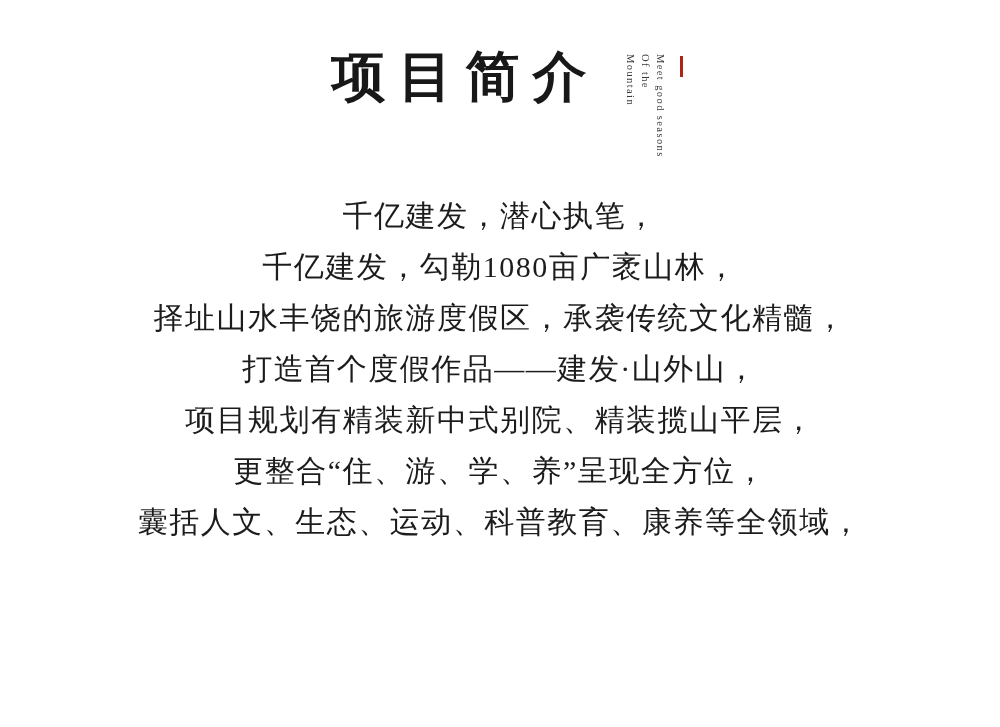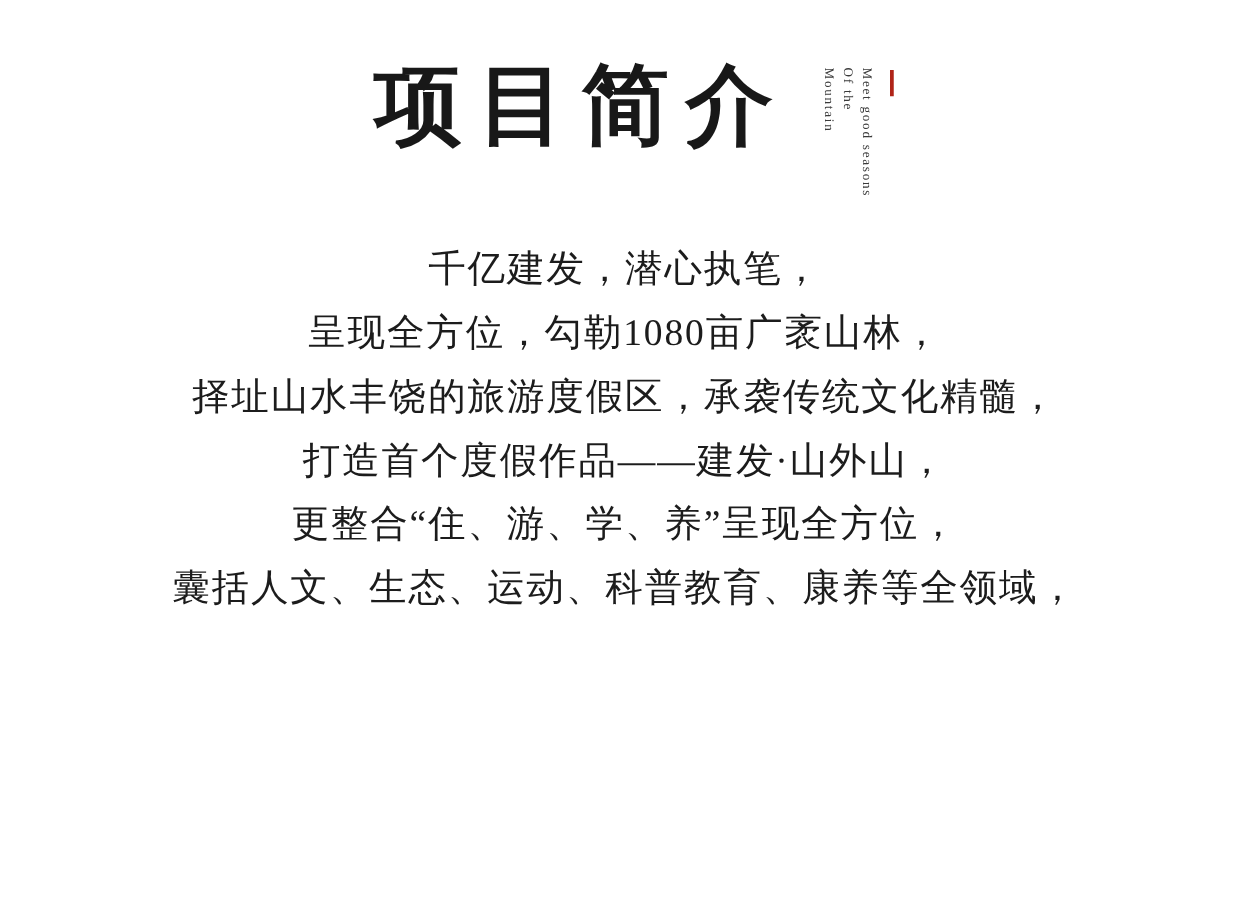--- a/index.html
+++ b/index.html
@@ -36,21 +36,21 @@
   }
 
   .title-inner {
     display: flex;
     flex-direction: row;
     align-items: flex-start;
   }
 
   .main-title {
     font-family: "Liberation Serif", "DejaVu Serif", serif;
-    font-size: 70px;
+    font-size: 54px;
     font-weight: 700;
     letter-spacing: 13px;
     line-height: 1.15;
     color: #181818;
     white-space: nowrap;
     padding-left: 14px;
     text-indent: 0;
   }
 
   .title-side {
@@ -121,20 +121,21 @@
           <span class="en-line">Of the</span>
           <span class="en-line">Mountain</span>
         </div>
       </div>
 
     </div>
   </div>
 
   <div class="body-block">
     <div class="body-line">千亿建发，潜心执笔，</div>
-    <div class="body-line">呈现全方位，勾勒1080亩广袤山林，</div>
+    <div class="body-line">千亿建发，勾勒1080亩广袤山林，</div>
     <div class="body-line">择址山水丰饶的旅游度假区，承袭传统文化精髓，</div>
     <div class="body-line">打造首个度假作品——建发·山外山，</div>
+    <div class="body-line">项目规划有精装新中式别院、精装揽山平层，</div>
     <div class="body-line">更整合“住、游、学、养”呈现全方位，</div>
     <div class="body-line">囊括人文、生态、运动、科普教育、康养等全领域，</div>
   </div>
 
 </div>
 
 </body></html>

